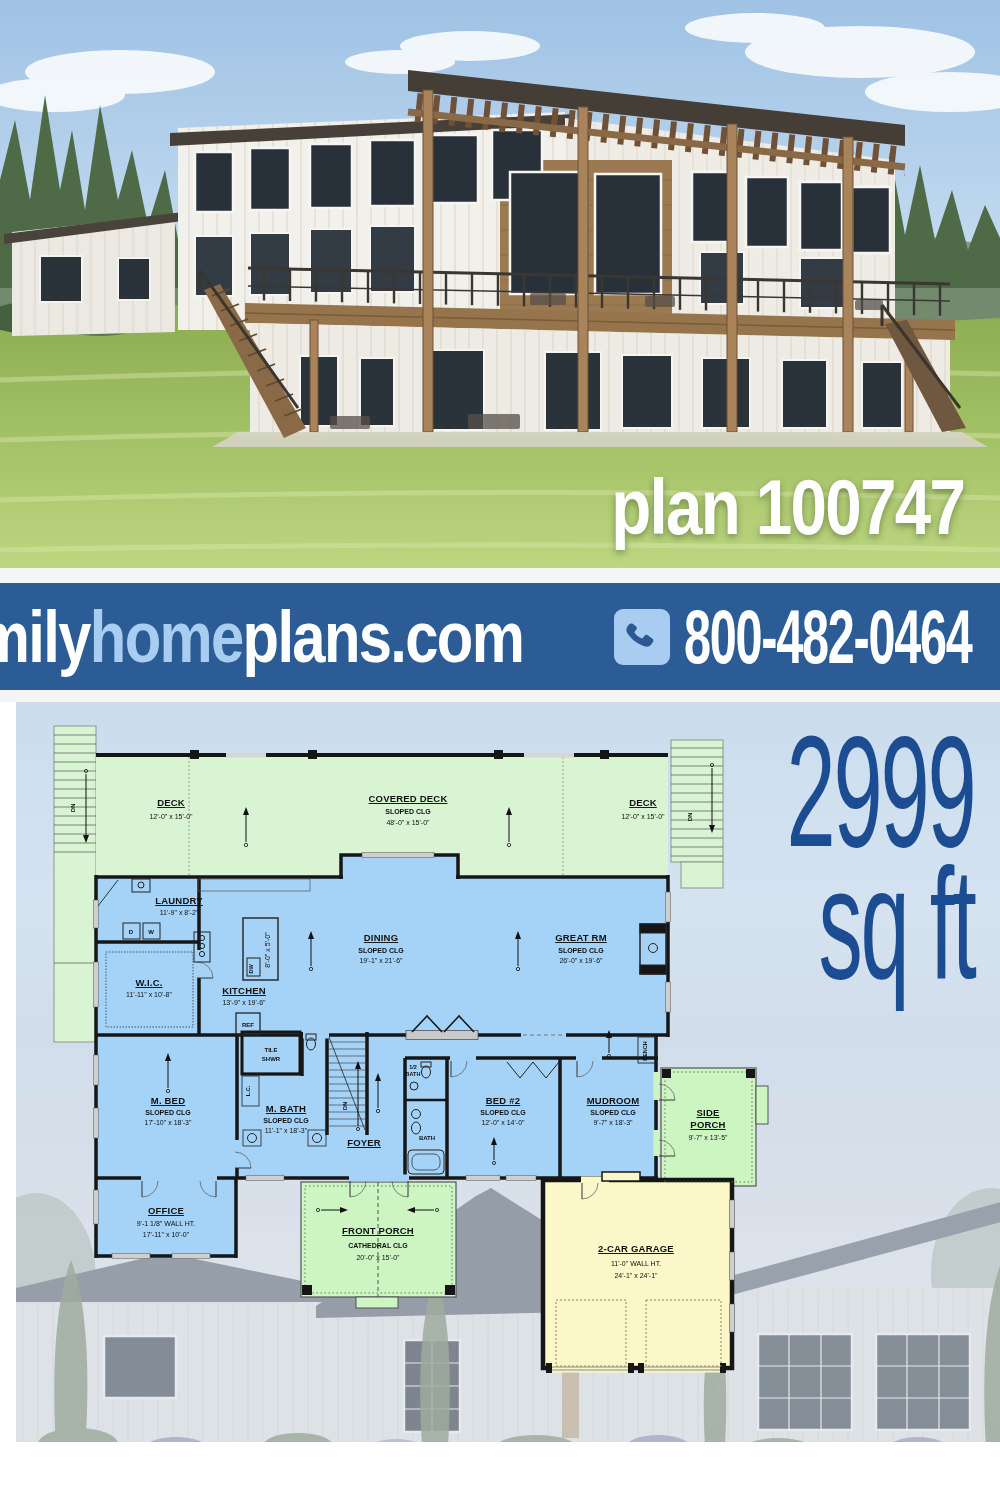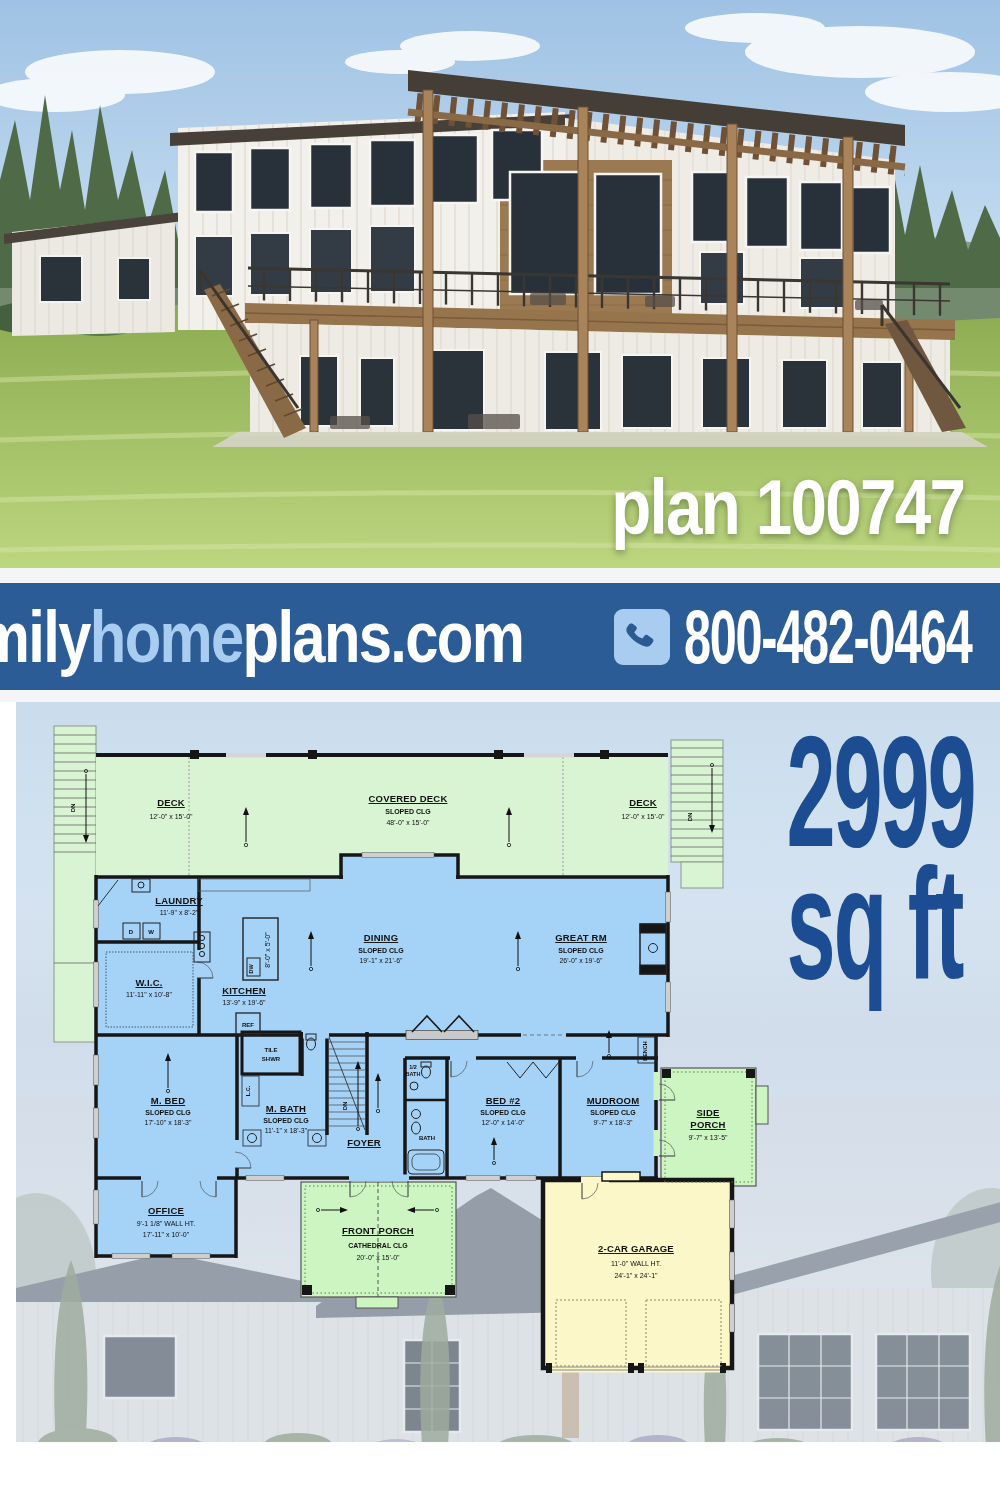--- a/index.html
+++ b/index.html
@@ -29,21 +29,21 @@
   .phone-num{font-weight:700;font-size:76px;color:#fff;white-space:nowrap;
              transform:scaleX(.64);transform-origin:0 50%;letter-spacing:-2px;}
 
   
   .plan-area{position:absolute;left:16px;top:702px;width:1000px;height:740px;
              background:linear-gradient(180deg,#cadded 0%,#d5e3f1 28%,#d1ddeb 43%,#c9d5e3 100%);
              overflow:hidden;}
   .faded{position:absolute;left:0;top:346px;width:1000px;height:452px;}
   .floorplan{position:absolute;left:30px;top:8px;width:730px;height:700px;}
 
-  .stats{position:absolute;right:42px;top:28px;text-align:left;color:#1c4d92;font-weight:700;}
+  .stats{position:absolute;right:42px;top:28px;text-align:right;color:#1c4d92;font-weight:400;}
   .stats .big{font-size:158px;line-height:122px;letter-spacing:-4px;
               transform:scaleX(.56);transform-origin:100% 50%;white-space:nowrap;}
   .stats .big2{margin-top:10px;}
   .stats .row{font-size:92px;line-height:84px;letter-spacing:-2px;
               transform:scaleX(.70);transform-origin:100% 50%;white-space:nowrap;}
   .stats .rows{margin-top:26px;}
 
   
   .fp text{font-family:"Liberation Sans",sans-serif;fill:#101010;text-anchor:middle;}
   .fp .rn{font-size:9.5px;font-weight:700;letter-spacing:.2px;text-decoration:underline;}

